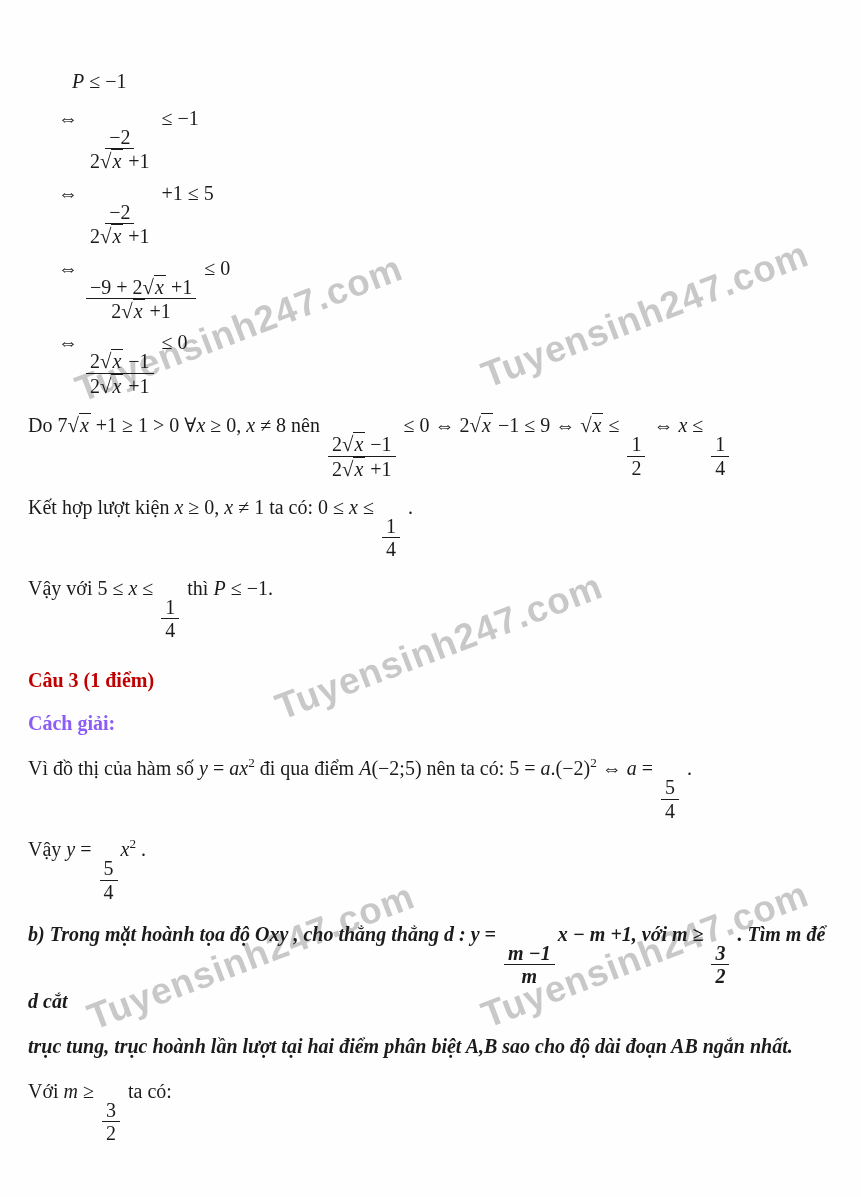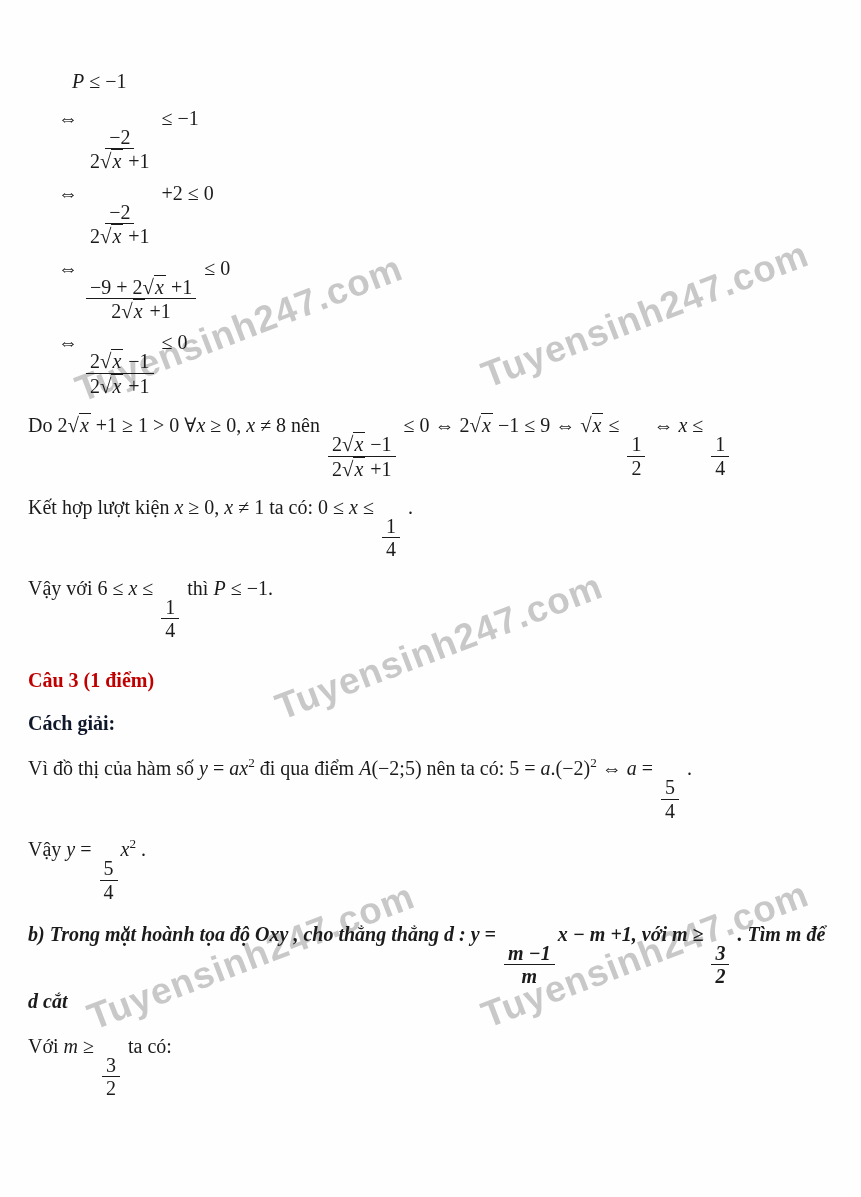--- a/index.html
+++ b/index.html
@@ -21,21 +21,21 @@
   }
   .line { margin: 14px 0; line-height: 1.35; }
   .first { padding-left: 44px; margin-bottom: 10px; }
   .step { padding-left: 30px; margin: 7px 0; }
   .heading-red {
     color: #c00000; font-weight: bold;
     font-family: "Liberation Serif", serif;
     margin: 26px 0 16px 0;
   }
   .heading-blue {
-    color: #0f172a; font-weight: bold;
+    color: #8b5cf6; font-weight: bold;
     margin: 16px 0 18px 0;
   }
   .statement { font-weight: bold; font-style: italic; margin: 18px 0; }
   .statement + .statement { margin-top: 8px; }
   .it { font-style: italic; }
   sup.sup { font-size: 0.66em; line-height: 0; vertical-align: super; }
   .frac {
     display: inline-flex;
     flex-direction: column;
     align-items: center;
@@ -79,62 +79,63 @@
   <div class="wm wm5">Tuyensinh247.com</div>
   <main class="content" id="content">
       <div class="line first"><span class="it">P</span><span> ≤ −1</span></div>
       <div class="line step"><span>⇔ </span><span class="frac">
           <span class="num"><span>−2</span></span>
           <span class="den"><span>2</span><span class="sqrt"><span class="radsign">√</span><span class="rad">x</span></span><span> +1</span></span>
         </span><span> ≤ −1</span></div>
       <div class="line step"><span>⇔ </span><span class="frac">
           <span class="num"><span>−2</span></span>
           <span class="den"><span>2</span><span class="sqrt"><span class="radsign">√</span><span class="rad">x</span></span><span> +1</span></span>
-        </span><span> +2 ≤ 0</span></div>
+        </span><span> +1 ≤ 5</span></div>
       <div class="line step"><span>⇔ </span><span class="frac">
           <span class="num"><span>−9 + 2</span><span class="sqrt"><span class="radsign">√</span><span class="rad">x</span></span><span> +1</span></span>
           <span class="den"><span>2</span><span class="sqrt"><span class="radsign">√</span><span class="rad">x</span></span><span> +1</span></span>
         </span><span> ≤ 0</span></div>
       <div class="line step"><span>⇔ </span><span class="frac">
           <span class="num"><span>2</span><span class="sqrt"><span class="radsign">√</span><span class="rad">x</span></span><span> −1</span></span>
           <span class="den"><span>2</span><span class="sqrt"><span class="radsign">√</span><span class="rad">x</span></span><span> +1</span></span>
         </span><span> ≤ 0</span></div>
-      <div class="line"><span>Do 2</span><span class="sqrt"><span class="radsign">√</span><span class="rad">x</span></span><span> +1 ≥ 1 &gt; 0 ∀</span><span class="it">x</span><span> ≥ 0, </span><span class="it">x</span><span> ≠ 8 nên </span><span class="frac">
+      <div class="line"><span>Do 7</span><span class="sqrt"><span class="radsign">√</span><span class="rad">x</span></span><span> +1 ≥ 1 &gt; 0 ∀</span><span class="it">x</span><span> ≥ 0, </span><span class="it">x</span><span> ≠ 8 nên </span><span class="frac">
           <span class="num"><span>2</span><span class="sqrt"><span class="radsign">√</span><span class="rad">x</span></span><span> −1</span></span>
           <span class="den"><span>2</span><span class="sqrt"><span class="radsign">√</span><span class="rad">x</span></span><span> +1</span></span>
         </span><span> ≤ 0 ⇔ 2</span><span class="sqrt"><span class="radsign">√</span><span class="rad">x</span></span><span> −1 ≤ 9 ⇔ </span><span class="sqrt"><span class="radsign">√</span><span class="rad">x</span></span><span> ≤ </span><span class="frac">
           <span class="num"><span>1</span></span>
           <span class="den"><span>2</span></span>
         </span><span> ⇔ </span><span class="it">x</span><span> ≤ </span><span class="frac">
           <span class="num"><span>1</span></span>
           <span class="den"><span>4</span></span>
         </span></div>
       <div class="line"><span>Kết hợp lượt kiện </span><span class="it">x</span><span> ≥ 0, </span><span class="it">x</span><span> ≠ 1 ta có: 0 ≤ </span><span class="it">x</span><span> ≤ </span><span class="frac">
           <span class="num"><span>1</span></span>
           <span class="den"><span>4</span></span>
         </span><span> .</span></div>
-      <div class="line"><span>Vậy với 6 ≤ </span><span class="it">x</span><span> ≤ </span><span class="frac">
+      <div class="line"><span>Vậy với 5 ≤ </span><span class="it">x</span><span> ≤ </span><span class="frac">
           <span class="num"><span>1</span></span>
           <span class="den"><span>4</span></span>
         </span><span> thì </span><span class="it">P</span><span> ≤ −1.</span></div>
       <div class="line heading-red"><span>Câu 3 (1 điểm)</span></div>
       <div class="line heading-blue"><span>Cách giải:</span></div>
       <div class="line"><span>Vì đồ thị của hàm số </span><span class="it">y</span><span> = </span><span class="it">ax</span><sup class="sup">2</sup><span> đi qua điểm </span><span class="it">A</span><span>(−2;5) nên ta có: 5 = </span><span class="it">a</span><span>.(−2)</span><sup class="sup">2</sup><span> ⇔ </span><span class="it">a</span><span> = </span><span class="frac">
           <span class="num"><span>5</span></span>
           <span class="den"><span>4</span></span>
         </span><span> .</span></div>
       <div class="line"><span>Vậy </span><span class="it">y</span><span> = </span><span class="frac">
           <span class="num"><span>5</span></span>
           <span class="den"><span>4</span></span>
         </span><span class="it">x</span><sup class="sup">2</sup><span> .</span></div>
       <div class="line statement"><span>b) Trong mặt hoành tọa độ </span><span class="it">Oxy</span><span> , cho thẳng thẳng </span><span class="it">d</span><span> : </span><span class="it">y</span><span> = </span><span class="frac">
           <span class="num"><span class="it">m</span><span> −1</span></span>
           <span class="den"><span class="it">m</span></span>
         </span><span class="it">x</span><span> − </span><span class="it">m</span><span> +1, với </span><span class="it">m</span><span> ≥ </span><span class="frac">
           <span class="num"><span>3</span></span>
           <span class="den"><span>2</span></span>
         </span><span> . Tìm </span><span class="it">m</span><span> để </span><span class="it">d</span><span> cắt</span></div>
+      <div class="line statement"><span>trục tung, trục hoành lần lượt tại hai điểm phân biệt </span><span class="it">A,B</span><span> sao cho độ dài đoạn </span><span class="it">AB</span><span> ngắn nhất.</span></div>
       <div class="line"><span>Với </span><span class="it">m</span><span> ≥ </span><span class="frac">
           <span class="num"><span>3</span></span>
           <span class="den"><span>2</span></span>
         </span><span> ta có:</span></div>
     </main>
 </div>
 
 </body></html>

